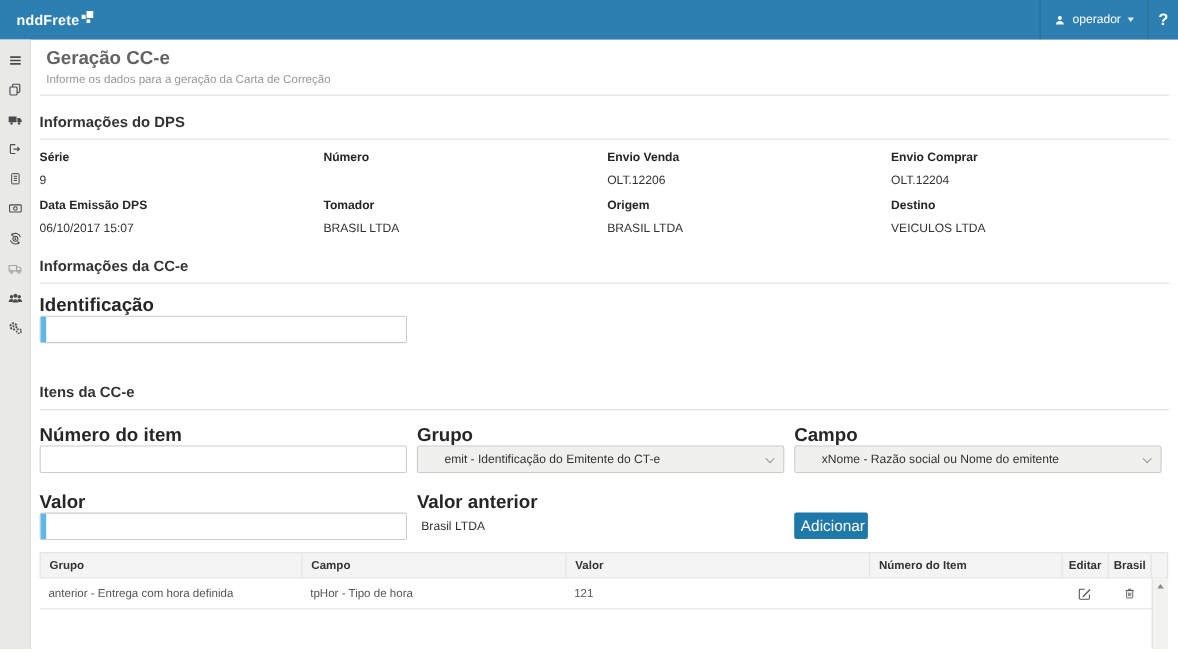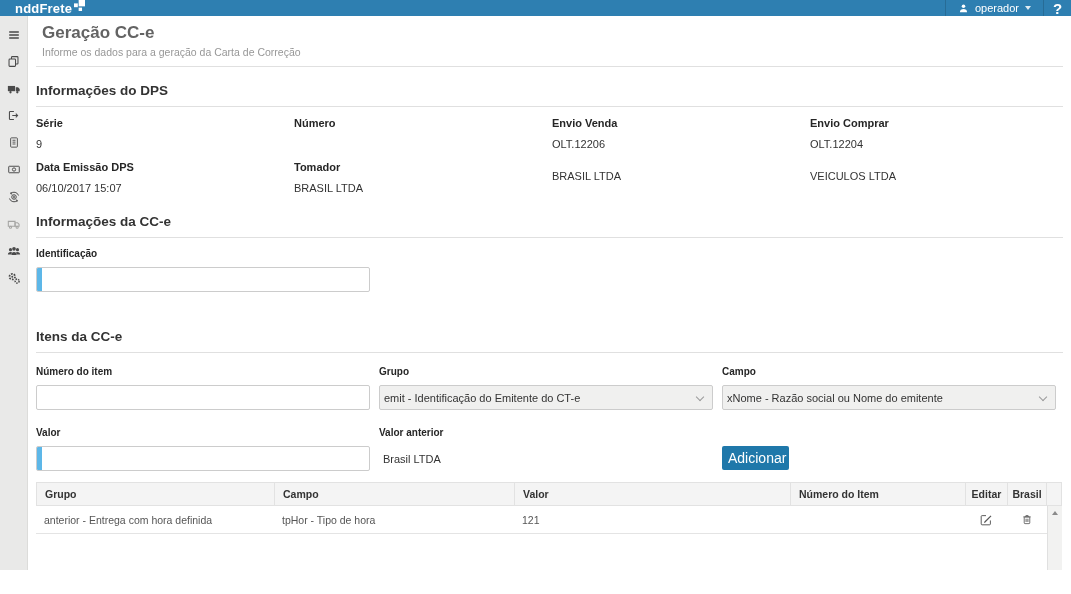--- a/index.html
+++ b/index.html
@@ -3,21 +3,21 @@
 <meta charset="utf-8">
 <style>
   * { box-sizing: border-box; }
   html,body { margin:0; padding:0; }
   body {
     width:1071px; height:594px; overflow:hidden;
     background:#fff; color:#333;
     font-family:"Liberation Sans", sans-serif;
   }
   
-  .topbar { height:16px; background:#2e7fb1; display:flex; justify-content:space-between; align-items:stretch; }
+  .topbar { height:36px; background:#2e7fb1; display:flex; justify-content:space-between; align-items:stretch; }
   .logo { display:flex; align-items:center; padding-left:15px; gap:2px; cursor:pointer; }
   .logo-text { color:#fff; font-weight:bold; font-size:13px; letter-spacing:.2px; }
   .logo-mark { margin-top:-6px; }
   .topbar-right { display:flex; align-items:stretch; }
   .user-menu { display:flex; align-items:center; gap:6px; padding:0 12px;
     border-left:1px solid rgba(0,0,0,.15); border-right:1px solid rgba(0,0,0,.15);
     color:#fff; font-size:11px; cursor:pointer; }
   .caret-down { width:0; height:0; border-left:3.5px solid transparent; border-right:3.5px solid transparent; border-top:4px solid rgba(255,255,255,.85); }
   .help-btn { width:27px; display:flex; align-items:center; justify-content:center;
     color:#fff; font-weight:bold; font-size:15px; cursor:pointer; }
@@ -33,29 +33,29 @@
   .page-head { padding:6px 0 8px 6px; border-bottom:1px solid #e0e0e0; }
   .page-title { font-size:17px; font-weight:700; color:#636363; line-height:21px; }
   .page-sub { font-size:10.5px; color:#979797; margin-top:3px; }
   
   .section-title { font-size:13.5px; font-weight:bold; color:#333;
     margin-top:16px; padding-bottom:8px; border-bottom:1px solid #e0e0e0; }
   .fields-grid { display:grid; grid-template-columns:repeat(4,258px); margin-top:10px; row-gap:11px; }
   .field .lbl { font-size:11px; font-weight:bold; color:#262626; }
   .field .val { font-size:11px; color:#333; margin-top:9px; }
   
-  .flabel { font-size:10px; font-weight:bold; color:#262626; margin-bottom:6px; height:13px; }
+  .flabel { font-size:17px; font-weight:bold; color:#262626; margin-bottom:6px; height:13px; }
   .inputwrap { position:relative; width:334px; }
   .inputwrap input { width:100%; height:25px; border:1px solid #ccc; border-radius:2px;
     font-size:11px; padding:0 6px; font-family:inherit; color:#333; background:#fff; }
   .inputwrap.accent::before { content:""; position:absolute; left:1px; top:1px; bottom:1px;
     width:5px; background:#5db7e8; z-index:1; border-radius:1px 0 0 1px; }
   .inputwrap.accent input { padding-left:11px; }
   .selectbox { width:334px; height:25px; background:#f0f0ef; border:1px solid #ccc; border-radius:2px;
-    display:flex; align-items:center; padding:0 22px 0 4px; font-size:11px; color:#333;
+    display:flex; align-items:center; padding:0 22px 0 24px; font-size:11px; color:#333;
     position:relative; cursor:pointer; }
   .selectbox .chev { position:absolute; right:9px; top:8px; width:6px; height:6px;
     border-right:1.4px solid #9a9a9a; border-bottom:1.4px solid #9a9a9a; transform:rotate(45deg); }
   .static-val { font-size:11px; color:#333; padding:7px 0 0 4px; }
   .btn-primary { width:67px; height:24px; background:#1f78aa; color:#fff; border:none;
     border-radius:2px; font-size:14px; font-family:inherit; cursor:pointer; }
   .itens-grid { display:grid; grid-template-columns:334px 334px 334px; column-gap:9px;
     row-gap:17px; margin-top:13px; }
   .cce-block { margin-top:10px; }
   
@@ -229,23 +229,25 @@
       </div>
       <div class="field">
         <div class="lbl">Data Emissão DPS</div>
         <div class="val">06/10/2017 15:07</div>
       </div>
       <div class="field">
         <div class="lbl">Tomador</div>
         <div class="val">BRASIL LTDA</div>
       </div>
       <div class="field">
+        <div class="lbl">Origem</div>
         <div class="val">BRASIL LTDA</div>
       </div>
       <div class="field">
+        <div class="lbl">Destino</div>
         <div class="val">VEICULOS LTDA</div>
       </div>
     </div>
 
     <div class="section-title" style="margin-top:20px;">Informações da CC-e</div>
     <div class="cce-block">
       <div class="flabel">Identificação</div>
       <div class="inputwrap accent">
         <input type="text" value="" style="">
       </div>

